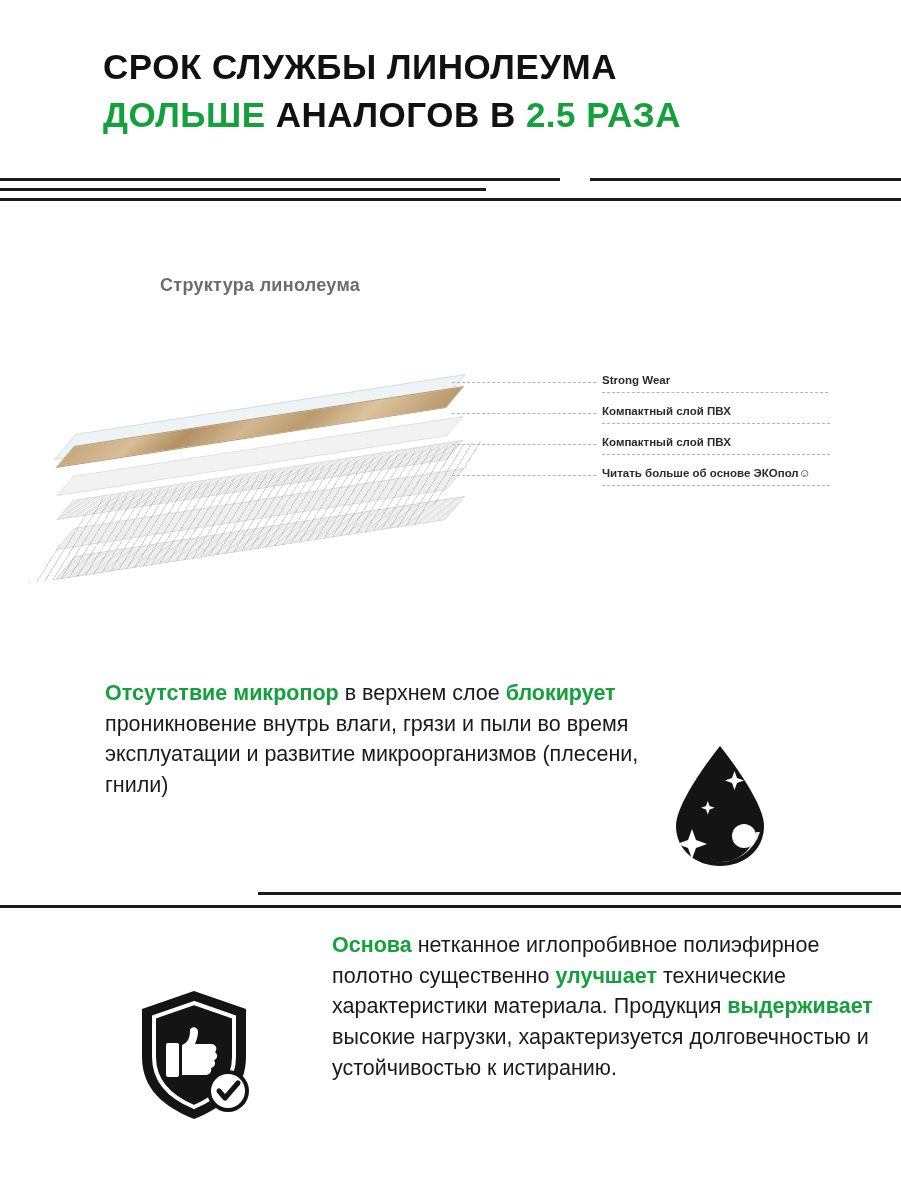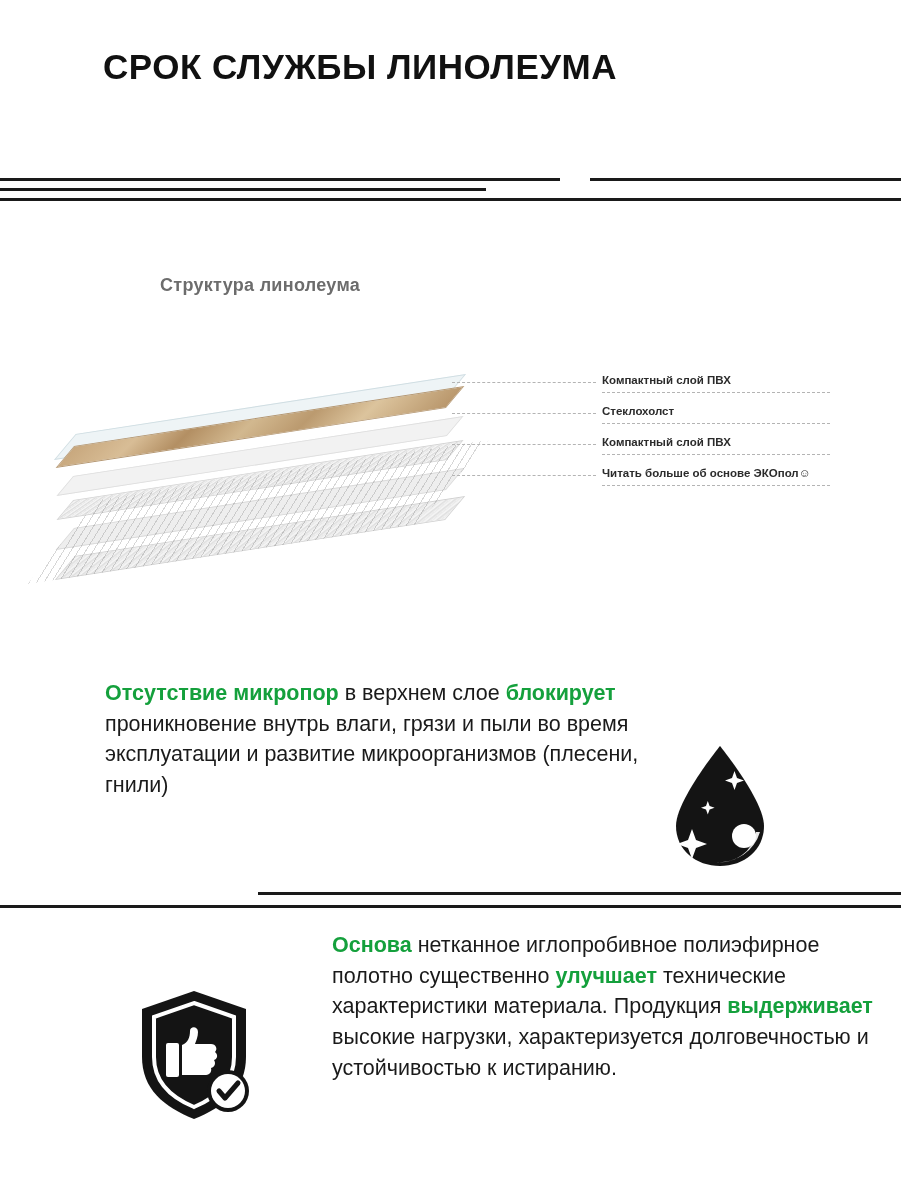--- a/index.html
+++ b/index.html
@@ -257,20 +257,23 @@
     width: 140px;
     height: 140px;
   }
 </style>
 </head>
 <body>
 
 <div class="header">
   <div class="headline">
     <span>СРОК СЛУЖБЫ ЛИНОЛЕУМА</span>
+    <span class="line2">
+      <span class="green">ДОЛЬШЕ</span><span> АНАЛОГОВ В </span><span class="green">2.5 РАЗА</span>
+    </span>
   </div>
 </div>
 
 <div class="rules">
   <div class="r r1"></div>
   <div class="r r2"></div>
   <div class="r r3"></div>
   <div class="r r4"></div>
 </div>
 
@@ -281,28 +284,28 @@
     <div class="slab wear"></div>
     <div class="slab deco"></div>
     <div class="slab compact1"></div>
     <div class="slab fiber"></div>
     <div class="slab compact2"></div>
     <div class="slab base"></div>
     <div class="bristles"></div>
   </div>
 
   <div class="callouts">
+    <div class="callout c1">
+      <span class="leader"></span>
+      <span class="txt">Strong Wear</span>
+      <span class="underline"></span>
+    </div>
     <div class="callout c3">
       <span class="leader"></span>
       <span class="txt">Компактный слой ПВХ</span>
-      <span class="underline"></span>
-    </div>
-    <div class="callout c4">
-      <span class="leader"></span>
-      <span class="txt">Стеклохолст</span>
       <span class="underline"></span>
     </div>
     <div class="callout c5">
       <span class="leader"></span>
       <span class="txt">Компактный слой ПВХ</span>
       <span class="underline"></span>
     </div>
     <div class="callout c6">
       <span class="leader"></span>
       <span class="txt">Читать больше об основе ЭКОпол☺</span>

